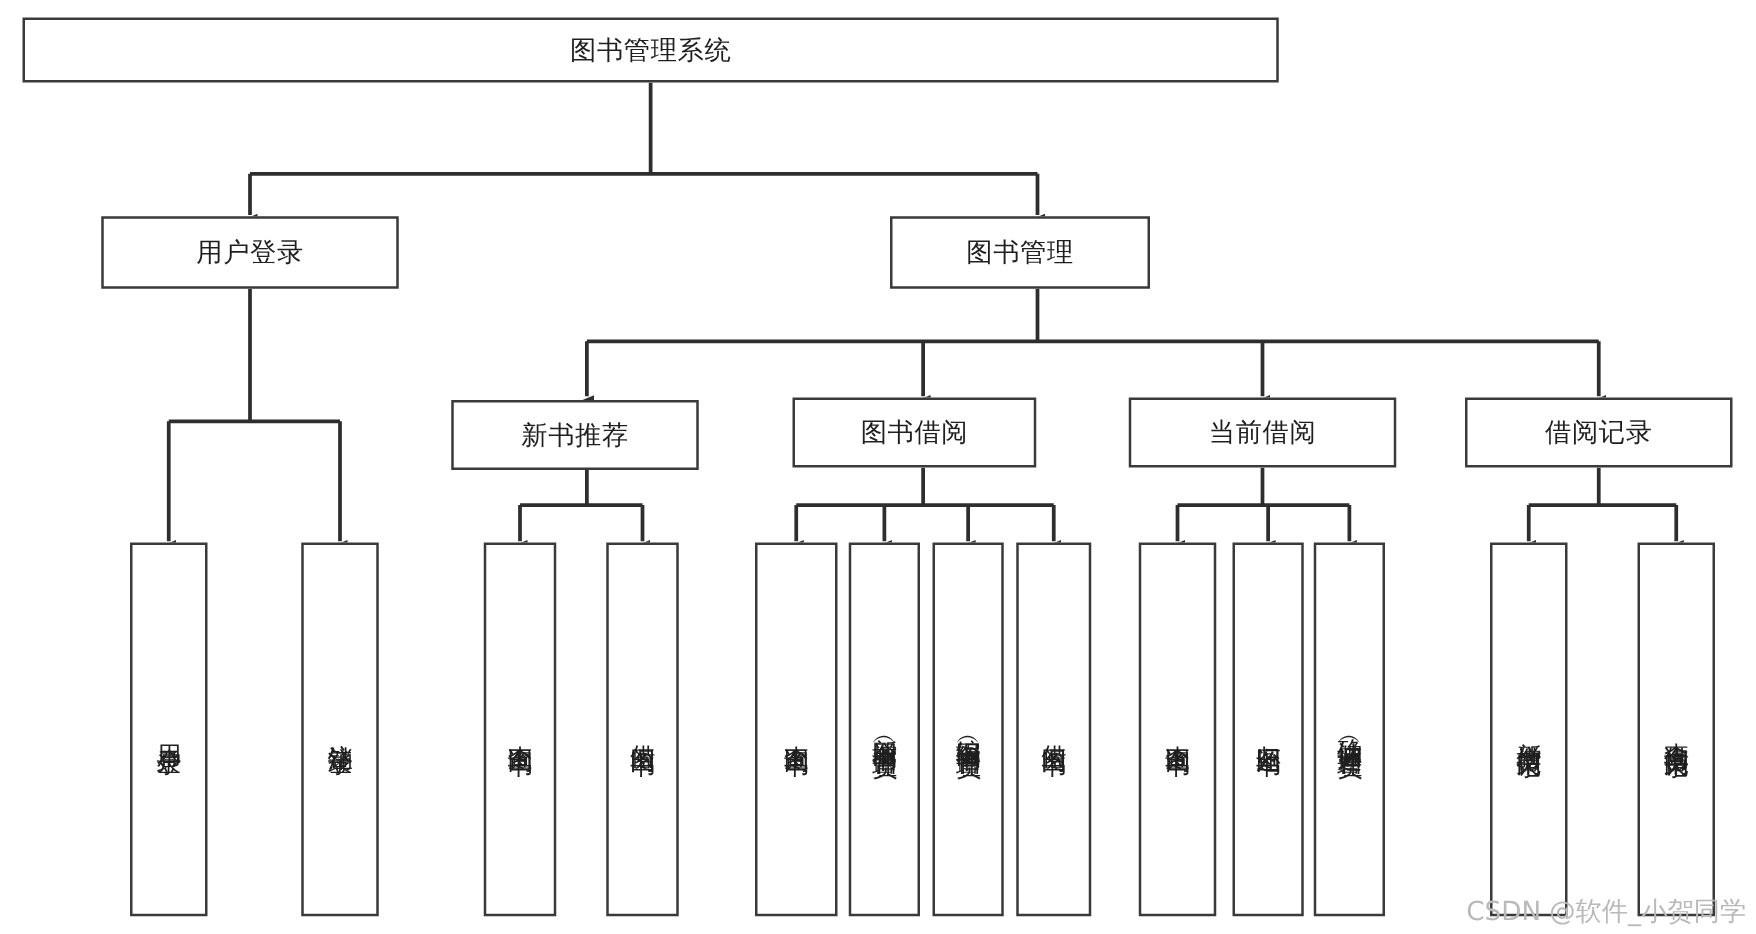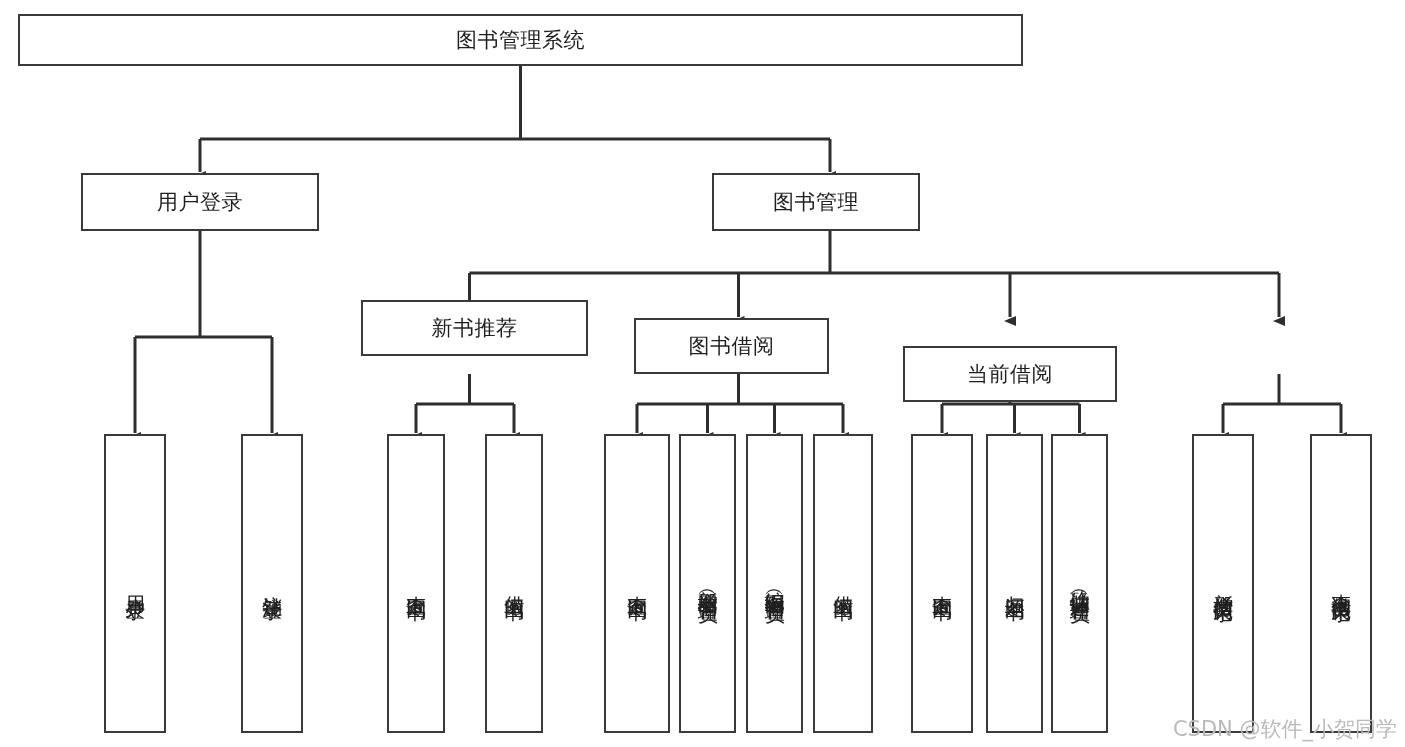--- a/index.html
+++ b/index.html
@@ -119,32 +119,35 @@
   </div>
 
   <div class="node horiz" style="left: 81px; top: 173px; width: 238px; height: 58px;">
     <span class="node-label">用户登录</span>
   </div>
 
   <div class="node horiz" style="left: 712px; top: 173px; width: 208px; height: 58px;">
     <span class="node-label">图书管理</span>
   </div>
 
-  <div class="node horiz" style="left: 361px; top: 300px; width: 227px; height: 56px;">
+  <div class="node horiz" style="left: 361px; top: 320px; width: 198px; height: 56px;">
     <span class="node-label">新书推荐</span>
   </div>
 
   <div class="node horiz" style="left: 634px; top: 318px; width: 195px; height: 56px;">
     <span class="node-label">图书借阅</span>
   </div>
 
-  <div class="node horiz" style="left: 903px; top: 318px; width: 214px; height: 56px; margin-top: 28px;">
+  <div class="node horiz" style="left: 903px; top: 318px; width: 214px; height: 56px;">
     <span class="node-label">当前借阅</span>
   </div>
 
+  <div class="node horiz" style="left: 1172px; top: 318px; width: 214px; height: 56px;">
+    <span class="node-label">借阅记录</span>
+  </div>
 
   <div class="node vert" style="left: 104px; top: 434px; width: 62px; height: 299px;">
     <span class="node-label">用户登录</span>
   </div>
 
   <div class="node vert" style="left: 241px; top: 434px; width: 62px; height: 299px;">
     <span class="node-label">注销登录</span>
   </div>
 
   <div class="node vert" style="left: 387px; top: 434px; width: 58px; height: 299px;">

